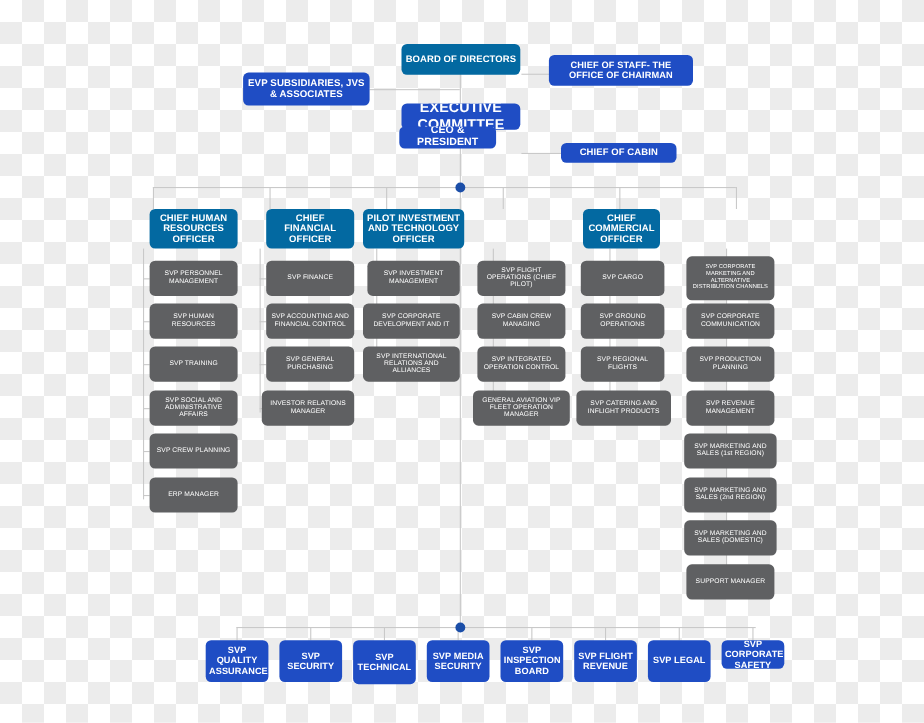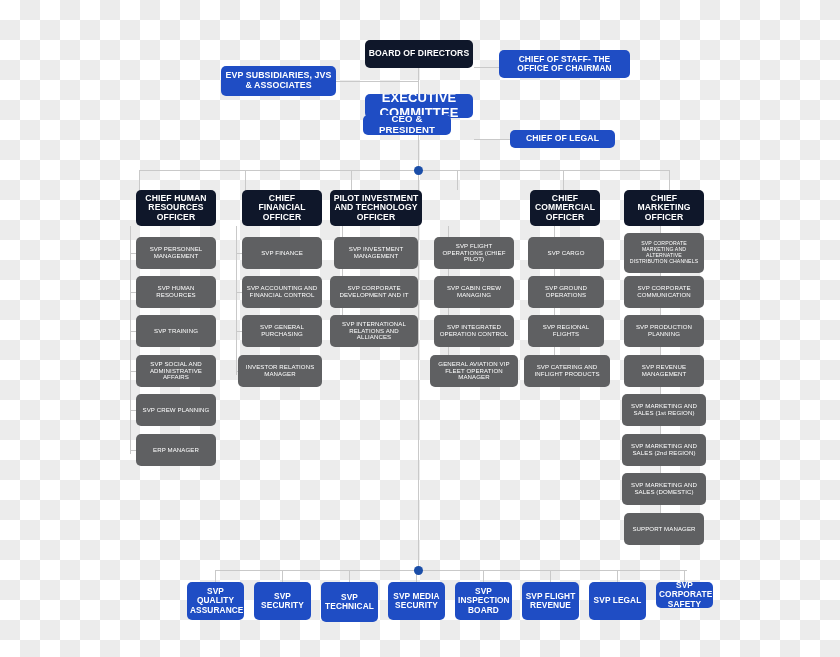--- a/index.html
+++ b/index.html
@@ -37,21 +37,21 @@
     color: #ffffff;
     border-radius: 5px;
     letter-spacing: 0.1px;
     line-height: 1.12;
     padding: 2px 3px;
     overflow: hidden;
     z-index: 3;
   }
   .node span { display: block; width: 100%; }
 
-  .red  { background: #0f172a; }
+  .red  { background: #0369a1; }
   .blue { background: #1f4dc4; }
   .gray { background: #5f6062; }
 
   .t-red  { font-size: 8.6px; font-weight: bold; }
   .t-blue { font-size: 9.6px; font-weight: bold; }
   .t-gray { font-size: 7.2px; font-weight: normal; }
   .t-gray.small { font-size: 6.1px; }
   .t-bottom { font-size: 8.3px; font-weight: bold; }
 
   
@@ -165,38 +165,35 @@
 
   <div class="node blue t-blue" style="left:365px; top:94px; width:108px; height:24px; font-size:13px;">
     <span>EXECUTIVE COMMITTEE</span>
   </div>
 
   <div class="node blue t-blue" style="left:363px; top:115px; width:88px; height:20px;">
     <span>CEO &amp; PRESIDENT</span>
   </div>
 
   <div class="node blue t-blue" style="left:510px; top:130px; width:105px; height:18px; font-size:8.6px;">
-    <span>CHIEF OF LEGAL</span>
+    <span>CHIEF OF CABIN</span>
   </div>
 
   <div class="node red t-red" style="left:136px; top:190px; width:80px; height:36px;">
     <span>CHIEF HUMAN RESOURCES OFFICER</span>
   </div>
   <div class="node red t-red" style="left:242px; top:190px; width:80px; height:36px;">
     <span>CHIEF FINANCIAL OFFICER</span>
   </div>
   <div class="node red t-red" style="left:330px; top:190px; width:92px; height:36px;">
     <span>PILOT INVESTMENT AND TECHNOLOGY OFFICER</span>
   </div>
   <div class="node red t-red" style="left:530px; top:190px; width:70px; height:36px;">
     <span>CHIEF COMMERCIAL OFFICER</span>
   </div>
-  <div class="node red t-red" style="left:624px; top:190px; width:80px; height:36px;">
-    <span>CHIEF MARKETING OFFICER</span>
-  </div>
 
   <div class="node gray t-gray small" style="left:136px; top:237px; width:80px; height:32px;">
     <span>SVP PERSONNEL MANAGEMENT</span>
   </div>
   <div class="node gray t-gray small" style="left:136px; top:276px; width:80px; height:32px;">
     <span>SVP HUMAN RESOURCES</span>
   </div>
   <div class="node gray t-gray small" style="left:136px; top:315px; width:80px; height:32px;">
     <span>SVP TRAINING</span>
   </div>

